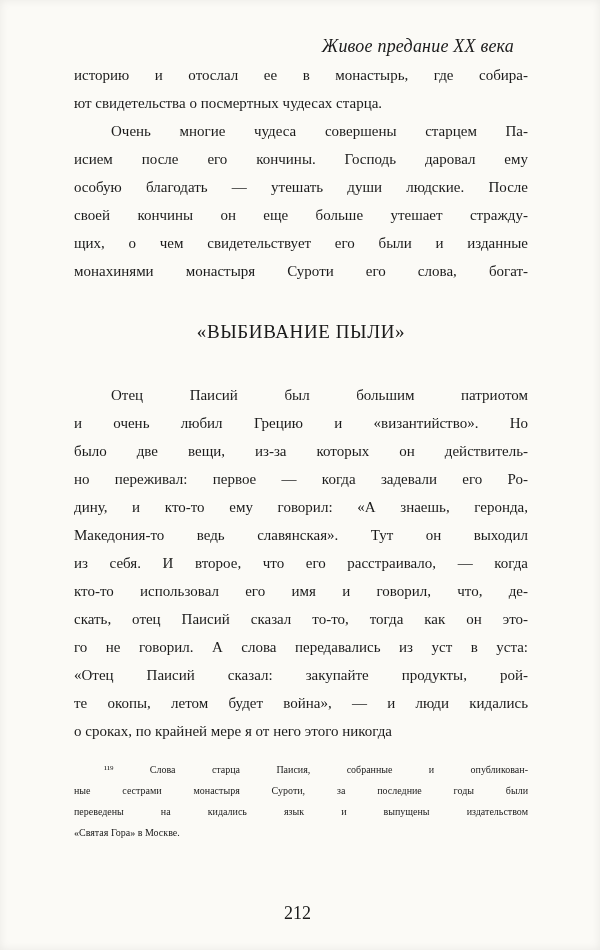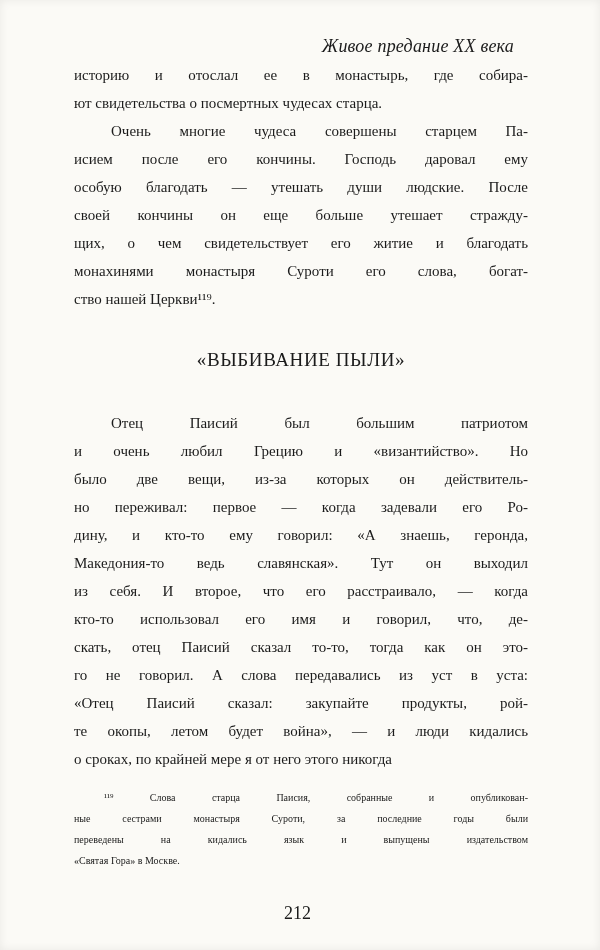--- a/index.html
+++ b/index.html
@@ -73,23 +73,22 @@
   <div class="para">
       <div class="line">историю и отослал ее в монастырь, где собира-</div>
       <div class="line last">ют свидетельства о посмертных чудесах старца.</div>
     </div>
 
   <div class="para indent">
       <div class="line">Очень многие чудеса совершены старцем Па-</div>
       <div class="line">исием после его кончины. Господь даровал ему</div>
       <div class="line">особую благодать — утешать души людские. После</div>
       <div class="line">своей кончины он еще больше утешает стражду-</div>
-      <div class="line">щих, о чем свидетельствует его житие и благодать</div>
+      <div class="line">щих, о чем свидетельствует его были и изданные</div>
       <div class="line">монахинями монастыря Суроти его слова, богат-</div>
-      <div class="line last">ство нашей Церкви¹¹⁹.</div>
     </div>
 
   <div class="section-heading">«ВЫБИВАНИЕ ПЫЛИ»</div>
 
   <div class="para indent">
       <div class="line">Отец Паисий был большим патриотом</div>
       <div class="line">и очень любил Грецию и «византийство». Но</div>
       <div class="line">было две вещи, из-за которых он действитель-</div>
       <div class="line">но переживал: первое — когда задевали его Ро-</div>
       <div class="line">дину, и кто-то ему говорил: «А знаешь, геронда,</div>

